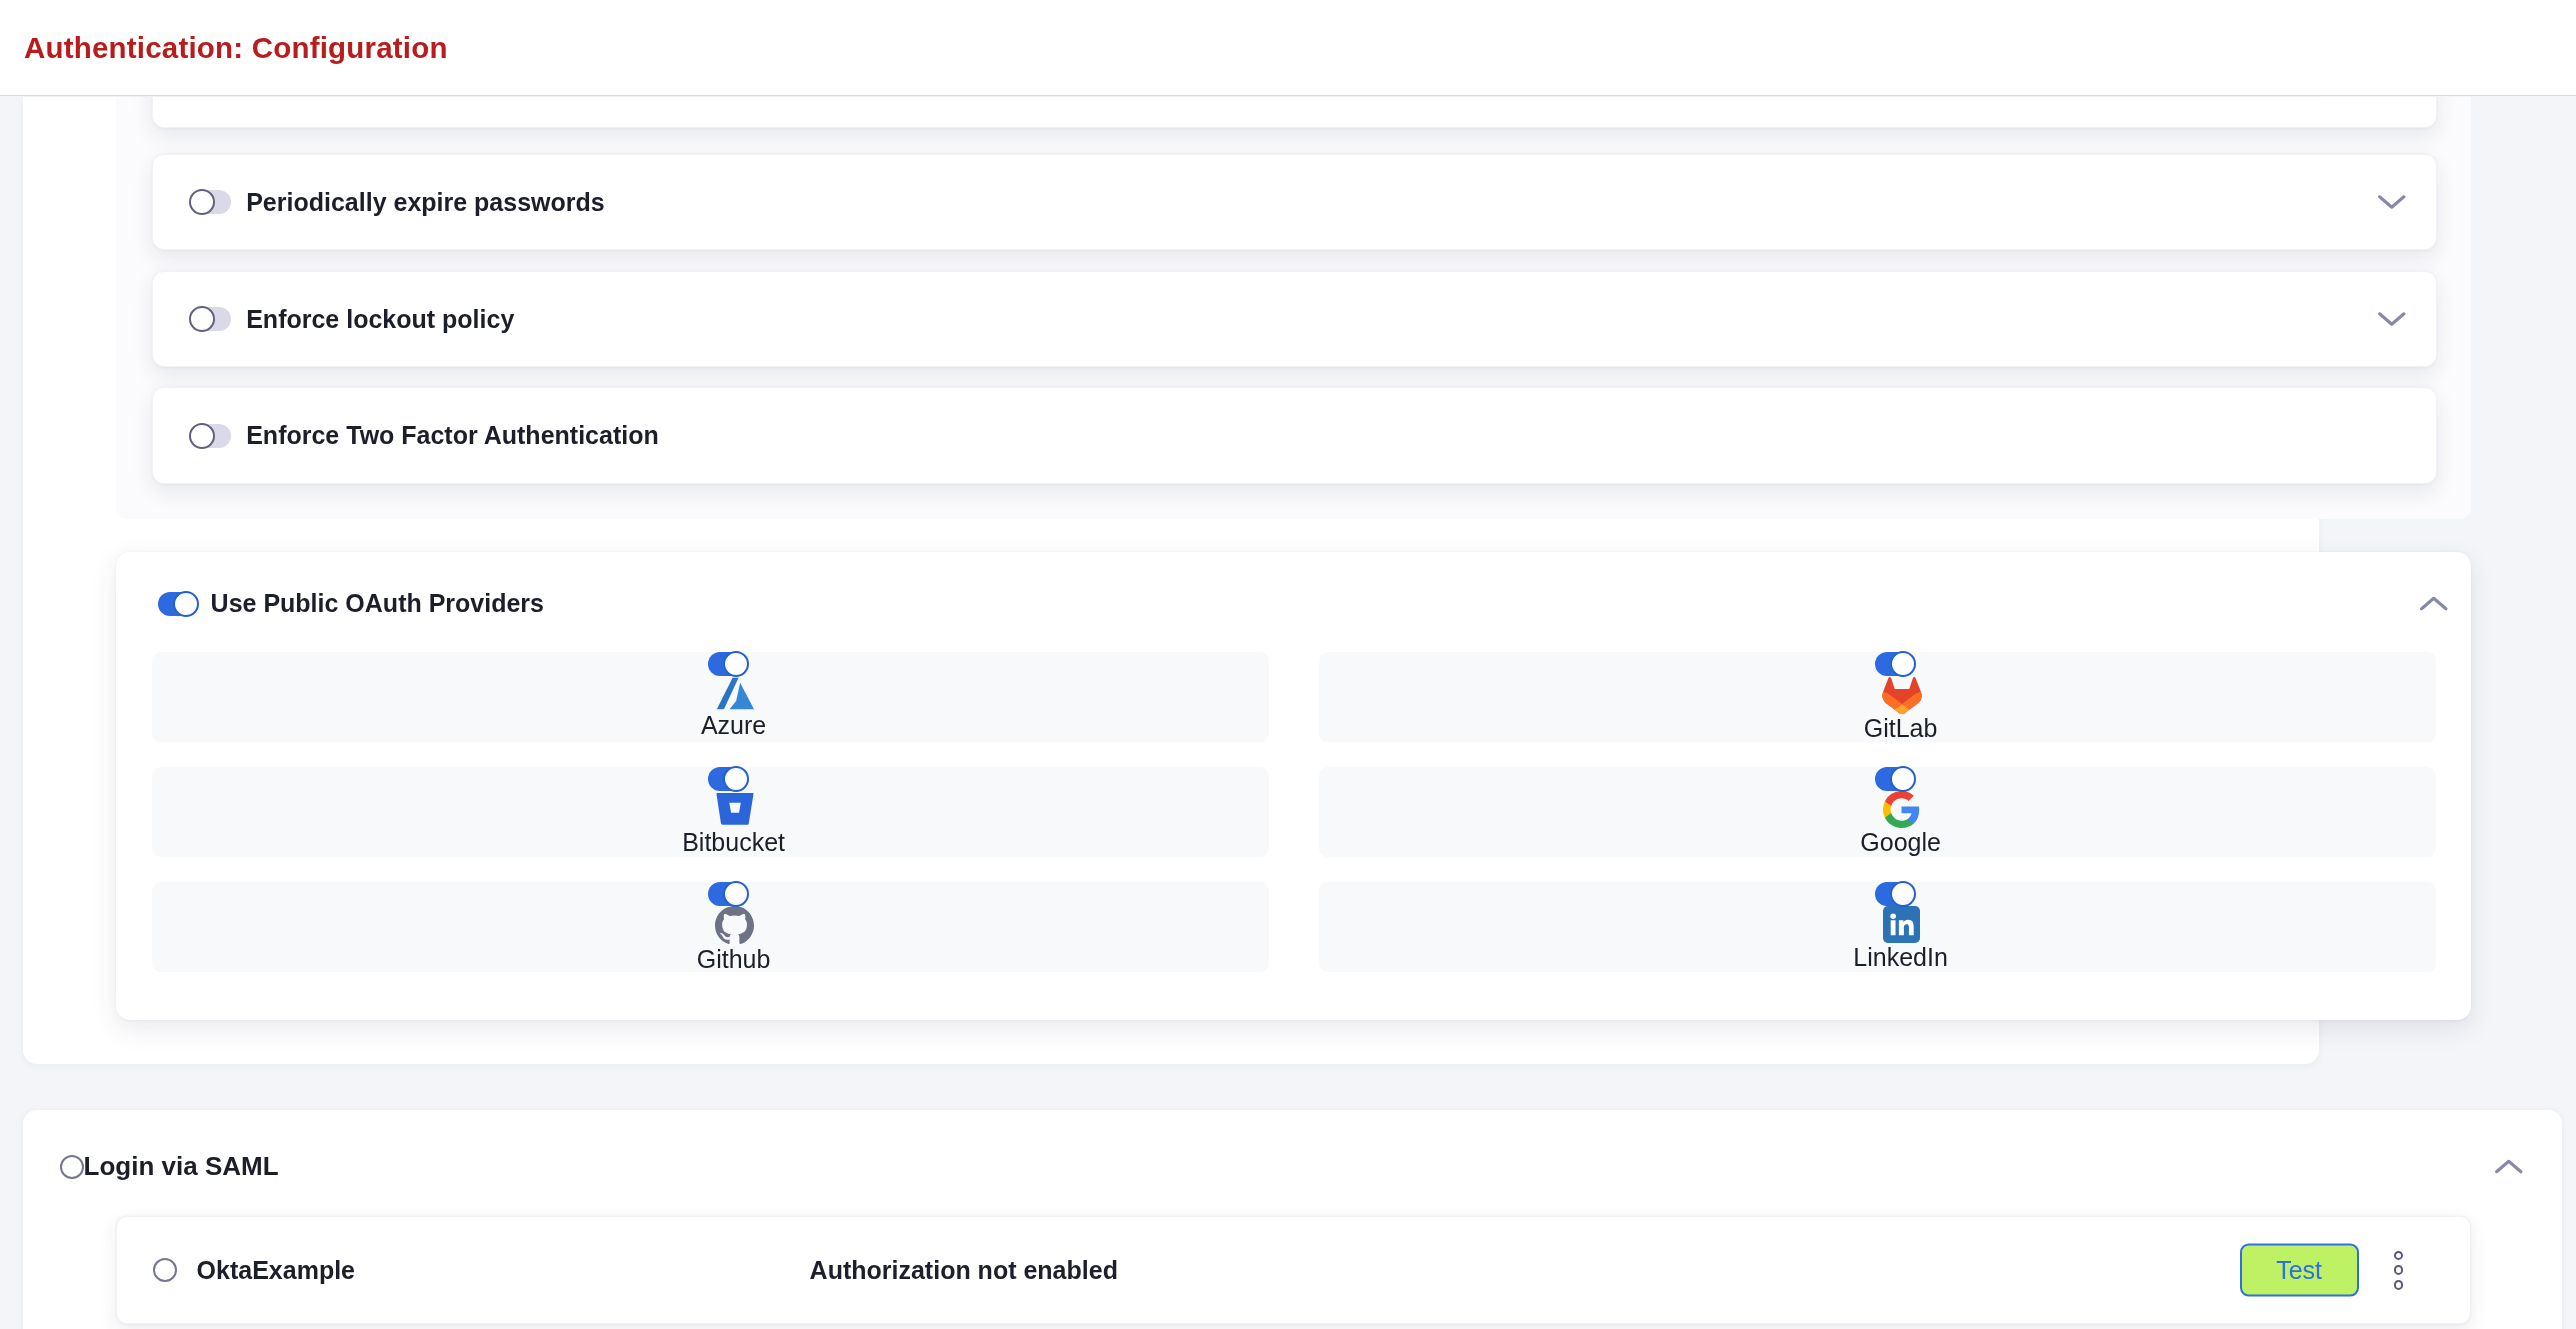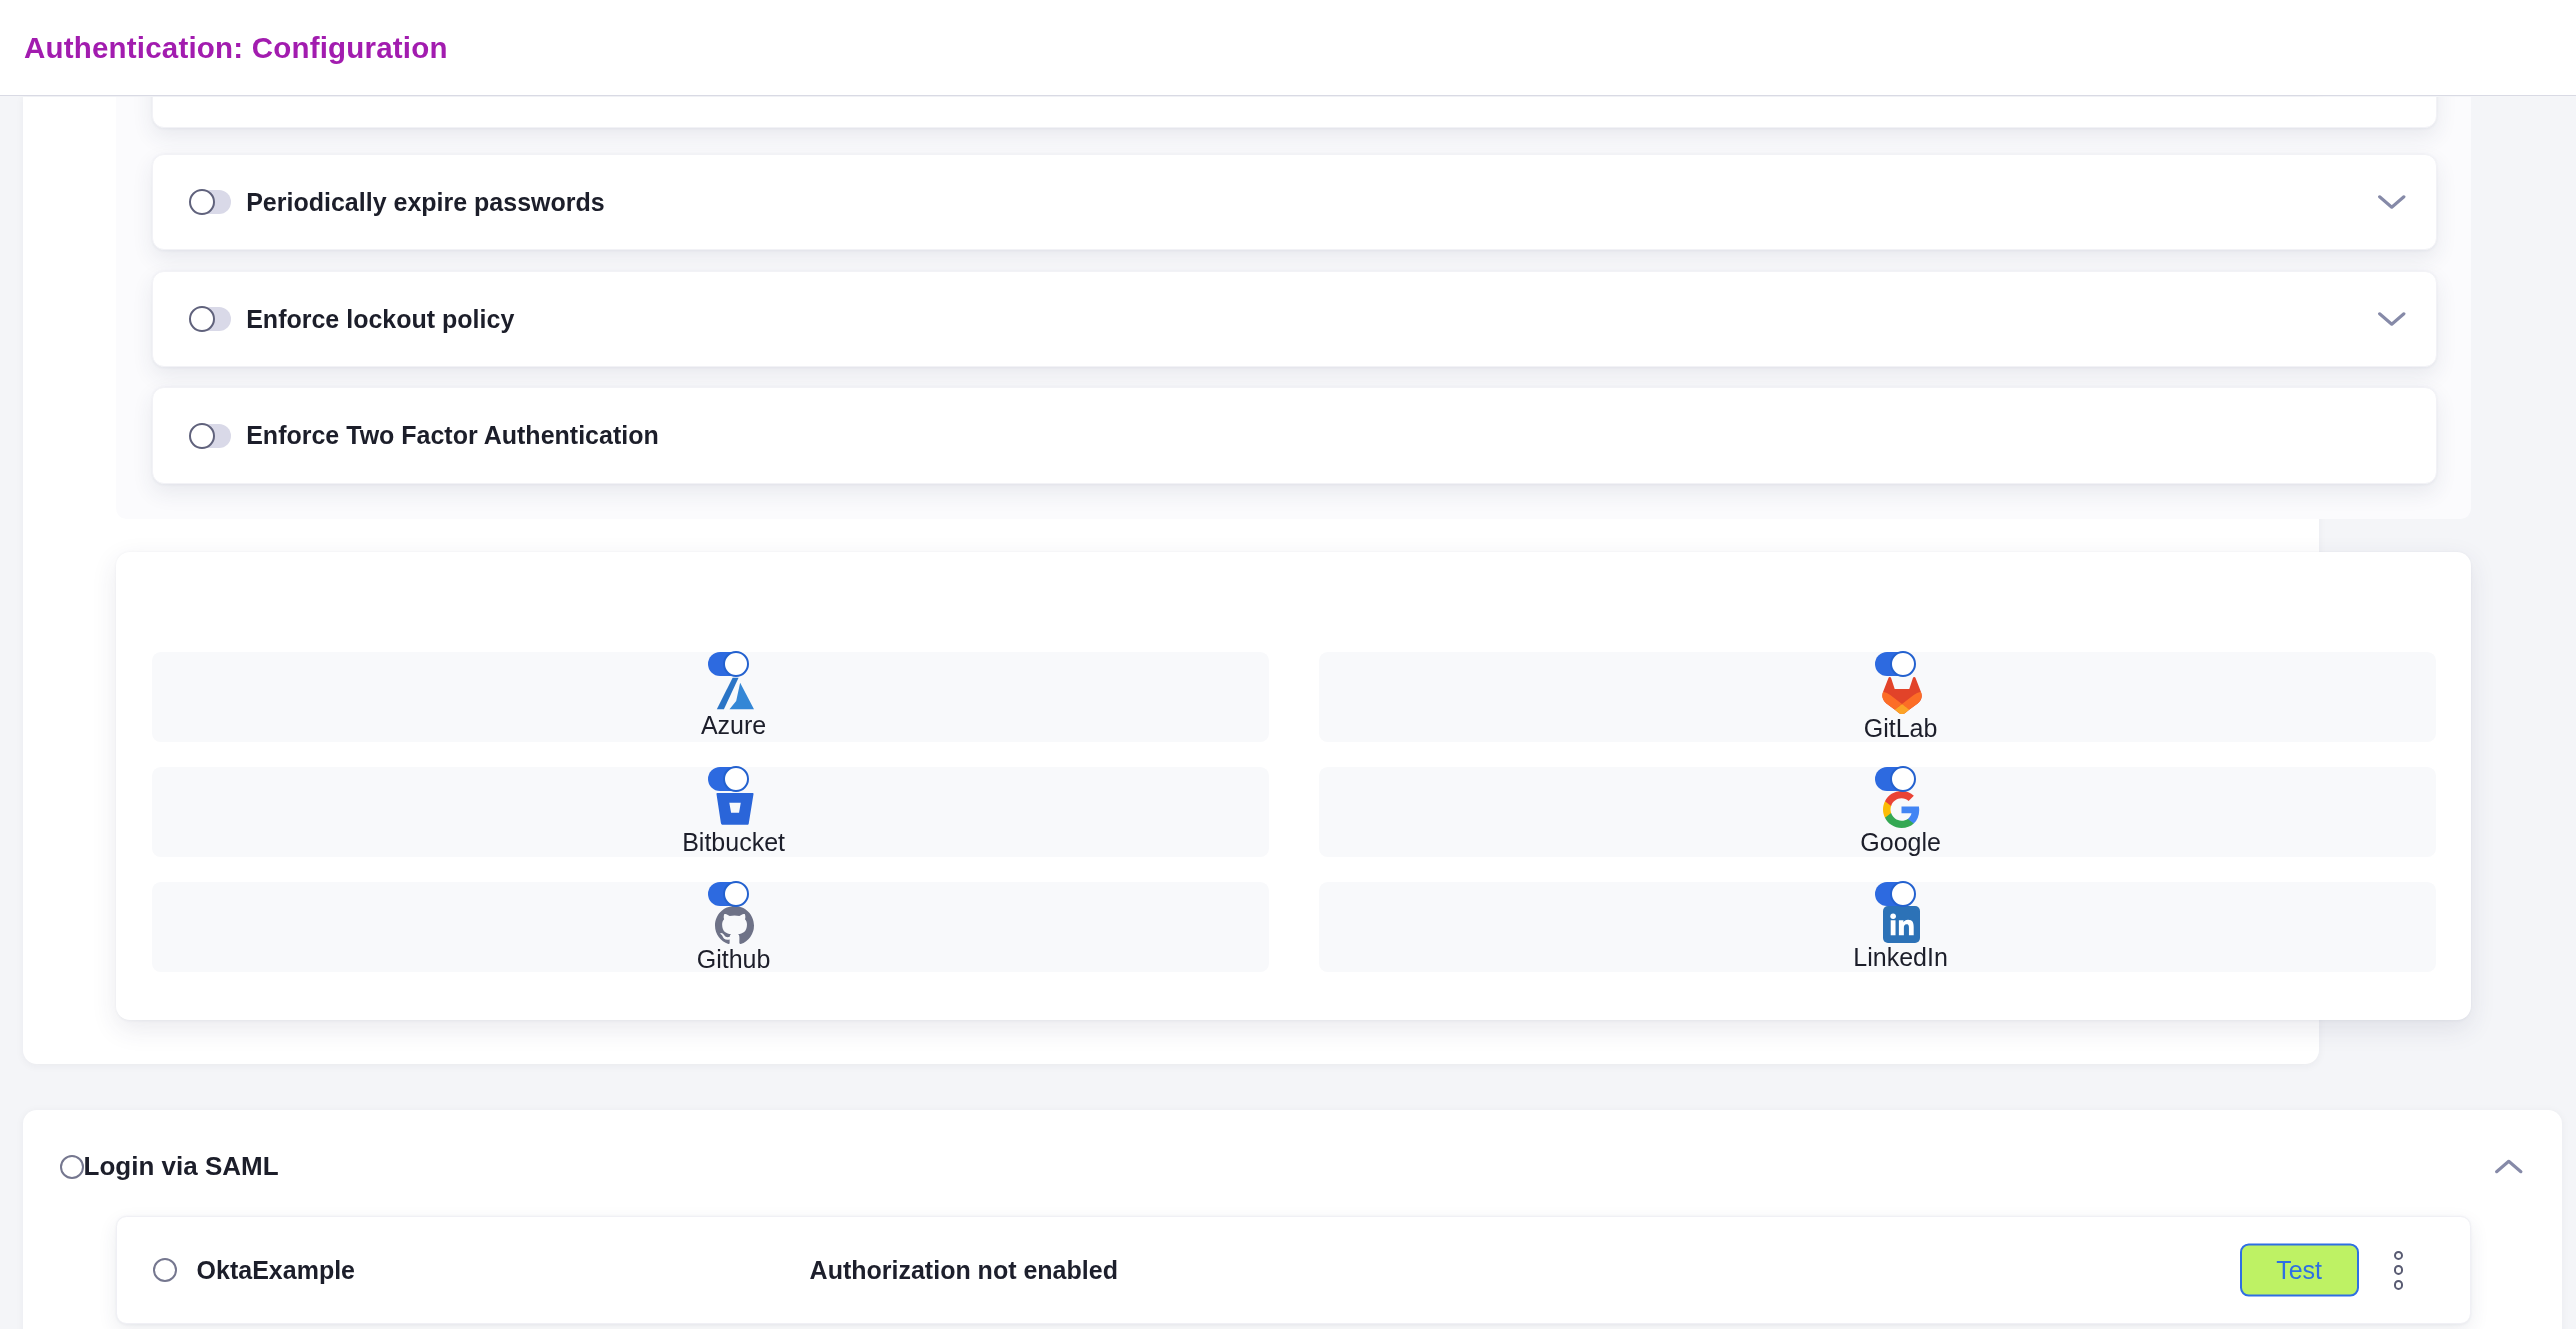--- a/index.html
+++ b/index.html
@@ -3,21 +3,21 @@
 <meta charset="utf-8">
 <style>
   * { box-sizing: border-box; margin: 0; padding: 0; }
   html,body { width: 2576px; height: 1330px; }
   body { font-family: "Liberation Sans", sans-serif; color:#1d1f2c; }
   .screen { position:relative; width:2576px; height:1330px; background:#f4f5f8; overflow:hidden; }
 
   
   .header { position:absolute; top:0; left:0; right:0; height:96px; background:#ffffff;
             border-bottom:1.7px solid #d9dae4; z-index:10; display:flex; align-items:center; }
-  .page-title { font-size:29.5px; font-weight:700; color:#a21caf; margin-left:24px; letter-spacing:0.2px; }
+  .page-title { font-size:29.5px; font-weight:700; color:#b91c1c; margin-left:24px; letter-spacing:0.2px; }
 
   
   .card-a { position:absolute; top:97px; left:22.6px; width:2296px; height:967px;
             background:#ffffff; border-radius:0 0 14px 14px; box-shadow:0 1.7px 8.7px rgba(30,34,64,.05);padding-left:47px; }
   .rows-wrap { position:absolute; left:93px; top:0; width:2355px; height:422px;
                background:#fbfbfd; border-radius:0 0 10.4px 10.4px; overflow:hidden; }
 
   .setting-row { position:absolute; left:36px; width:2285px; height:96px; background:#ffffff;
                  border-radius:12px; border:0.9px solid #f2f2f6;
                  box-shadow:0 8.7px 21px rgba(45,50,90,.09), 0 0.9px 2.6px rgba(45,50,90,.05);
@@ -111,20 +111,29 @@
 
       <div class="setting-row" style="top:290px; height:97px;">
         <button class="toggle off row-toggle">
             <span class="knob"></span>
           </button>
         <span class="row-label">Enforce Two Factor Authentication</span>
       </div>
     </div>
 
     <div class="card-b">
+      <div class="oauth-header">
+        <button class="toggle on">
+            <span class="knob"></span>
+          </button>
+        <span class="oauth-title">Use Public OAuth Providers</span>
+        <svg class="oauth-chevron" viewBox="0 0 34 20">
+          <polyline points="3,16 17,4 31,16" fill="none" stroke="#868aa8" stroke-width="3.6" stroke-linecap="round" stroke-linejoin="round"></polyline>
+        </svg>
+      </div>
 
       <div class="providers-grid">
 
         <div class="provider-row">
           <button class="toggle on">
               <span class="knob"></span>
             </button>
           <span class="provider-icon">
             <svg width="38" height="35" viewBox="0 0 96 84">
               <polygon points="42,2 57,2 20,82 2,82" fill="#2a74c6"></polygon>

